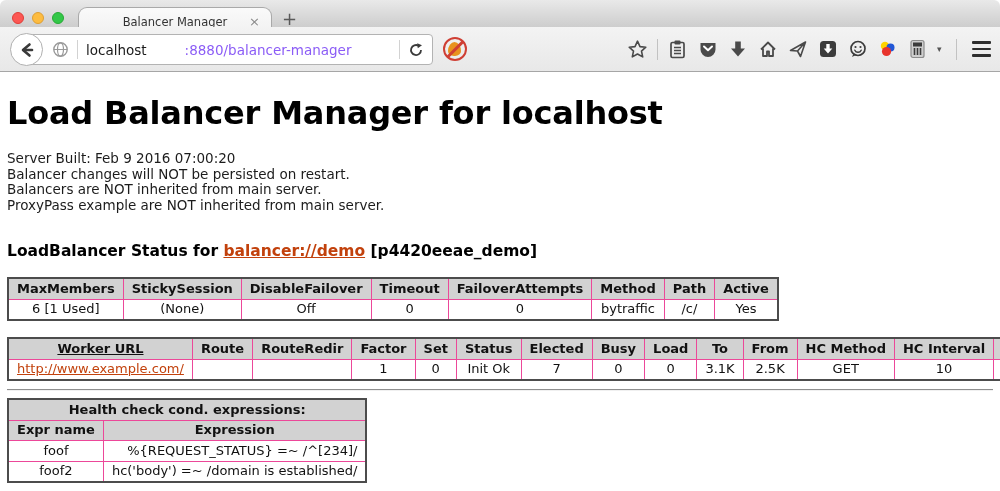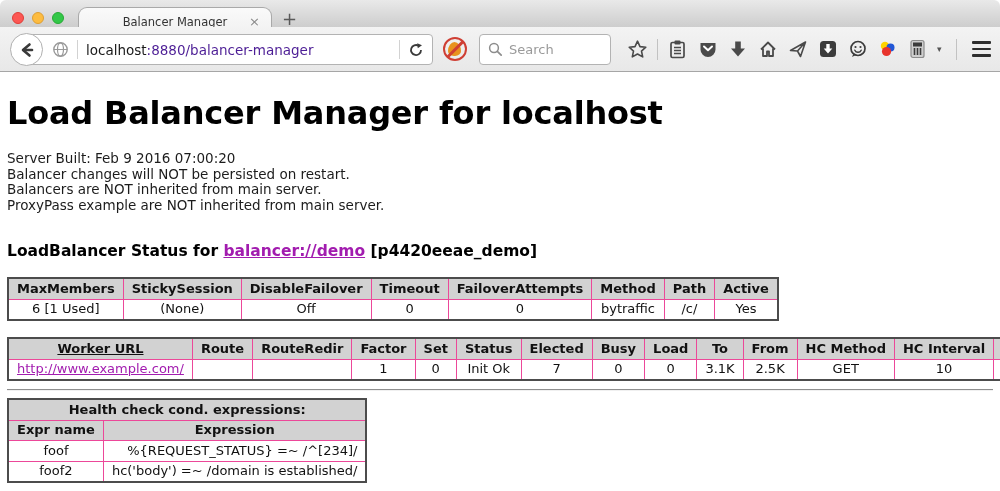--- a/index.html
+++ b/index.html
@@ -36,21 +36,21 @@
     display:flex; align-items:center; justify-content:center;
   }
   .urlbar {
     position:absolute; left:27px; top:7px; width:406px; height:31px;
     background:#fff; border:1px solid #b3b3b3; border-radius:4px;
     display:flex; align-items:center; padding-left:24px;
   }
   .url-sep { width:1px; height:19px; background:#d2d2d2; margin:0 8px; }
   .url-text { font-size:13.5px; white-space:nowrap; }
   .url-host { color:#1a1a1a; }
-  .url-rest { color:#4c1d95; }
+  .url-rest { color:#8b5cf6;margin-left:38px; }
   .url-spacer { flex:1; }
   .reload { margin-right:8px; display:flex; align-items:center; }
   .blocked { position:absolute; left:443px; top:10px; width:24px; height:24px; }
   .blocked .flame { position:absolute; left:5px; top:5px; width:13px; height:14px; background:#e8921f; border-radius:50% 50% 45% 45% / 65% 65% 35% 35%; }
   .blocked .ring { position:absolute; inset:0; border:2.5px solid #cf3f34; border-radius:50%; }
   .blocked .slash { position:absolute; left:1px; top:10.5px; width:22px; height:2.5px; background:#cf3f34; transform:rotate(-45deg); }
   .searchbox {
     position:absolute; left:479px; top:7px; width:132px; height:31px;
     background:#fff; border:1px solid #b3b3b3; border-radius:4px;
     display:flex; align-items:center; padding-left:8px; gap:6px;
@@ -62,21 +62,21 @@
   .caret { font-size:9px; color:#555; width:10px; }
   .burger { display:flex; flex-direction:column; gap:3.5px; width:19px; margin-left:6px; }
   .burger span { height:2.8px; background:#2e2e2e; border-radius:1px; }
 
   
   .content { background:#fff; height:411px; padding:0 7px; color:#111; }
   h1 { font-size:32px; margin:22px 0 0 0; letter-spacing:-.2px; color:#000; }
   .info { margin-top:19px; }
   .info-line { font-size:13.5px; line-height:15.6px; color:#1c1c1c; }
   h3 { font-size:15.5px; margin:29px 0 0 0; color:#000; }
-  a.vlink { color:#a21caf; text-decoration:underline; }
+  a.vlink { color:#c2410c; text-decoration:underline; }
 
   table { border-collapse:collapse; font-size:13px; border:2px solid #4c4c4c; color:#111; }
   th, td { border:1px solid #ec4899; padding:1.5px 8px; text-align:center; line-height:16.5px; white-space:nowrap; }
   th { background:#d2d2d2; font-weight:bold; }
   td.left, th.titlecell { text-align:center; }
   td.left { text-align:right; }
   .t1 { margin-top:17px; }
   .t2 { margin-top:16px; }
   .t2 th:first-child { min-width:168px;text-decoration:underline; }
   .t3 th:first-child { min-width:78px; }
@@ -123,27 +123,20 @@
         <svg width="16" height="16" viewBox="0 0 16 16">
           <path d="M13 8 A5 5 0 1 1 10.5 3.7" fill="none" stroke="#3a3a3a" stroke-width="1.8"></path>
           <polygon points="9.2,1.2 14,3.2 9.8,6.2" fill="#3a3a3a"></polygon>
         </svg>
       </span>
     </div>
     <div class="blocked">
       <span class="flame"></span>
       <span class="ring"></span>
       <span class="slash"></span>
-    </div>
-    <div class="searchbox">
-      <svg width="15" height="15" viewBox="0 0 15 15">
-        <circle cx="6" cy="6" r="4.4" fill="none" stroke="#8d8d8d" stroke-width="1.5"></circle>
-        <line x1="9.3" y1="9.3" x2="13.2" y2="13.2" stroke="#8d8d8d" stroke-width="1.7" stroke-linecap="round"></line>
-      </svg>
-      <span class="search-ph">Search</span>
     </div>
 
     <div class="toolbar-icons">
       <span class="tbi">
         <svg width="21" height="21" viewBox="0 0 21 21">
           <path d="M10.5 2.2 L13 7.6 L18.8 8.2 L14.5 12.1 L15.7 17.9 L10.5 15 L5.3 17.9 L6.5 12.1 L2.2 8.2 L8 7.6 Z" fill="none" stroke="#4a4a4a" stroke-width="1.6" stroke-linejoin="round"></path>
         </svg>
       </span>
       <span class="vsep"></span>
       <span class="tbi">

